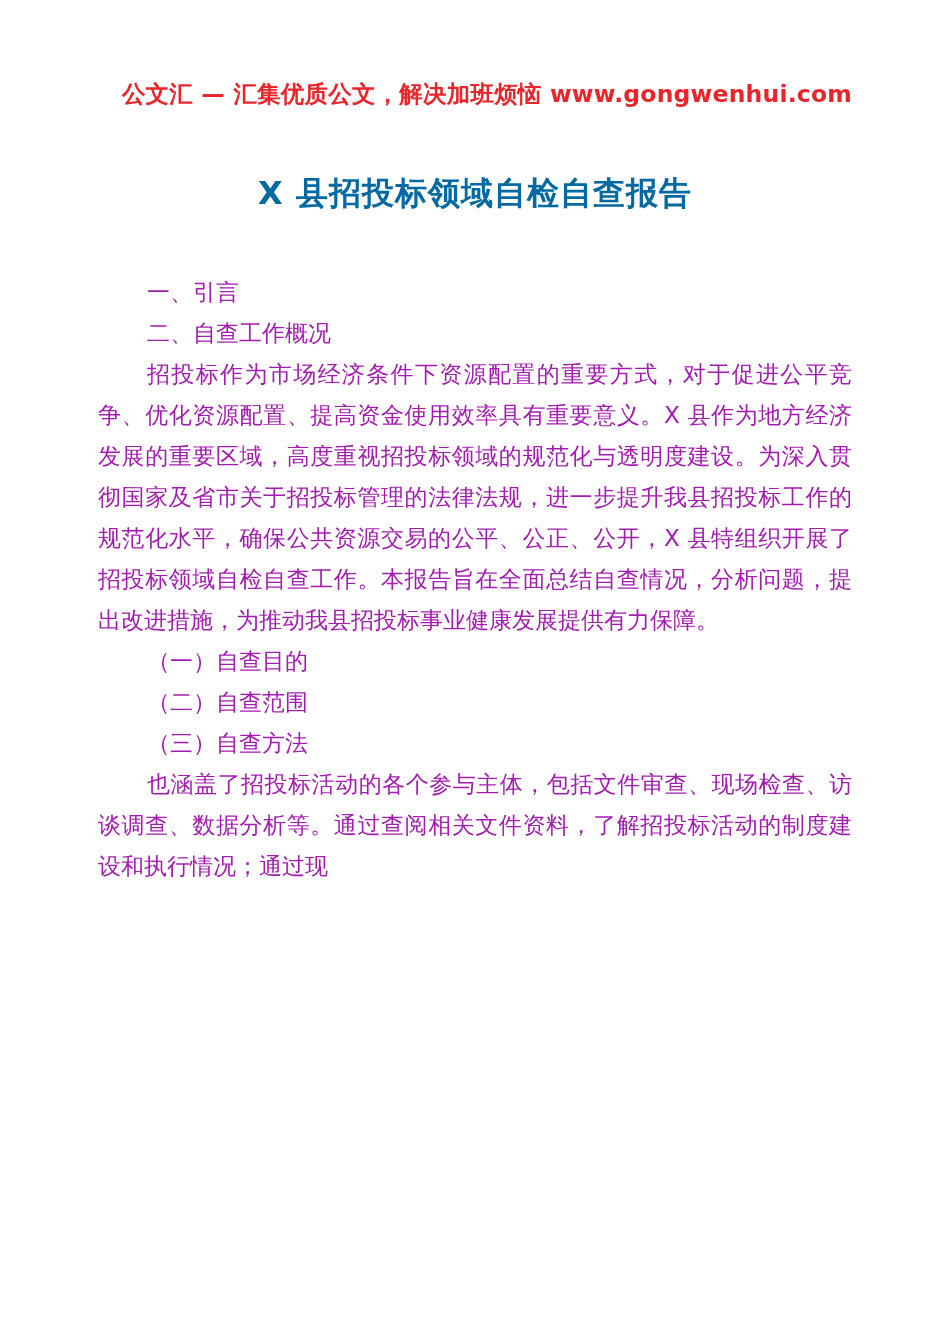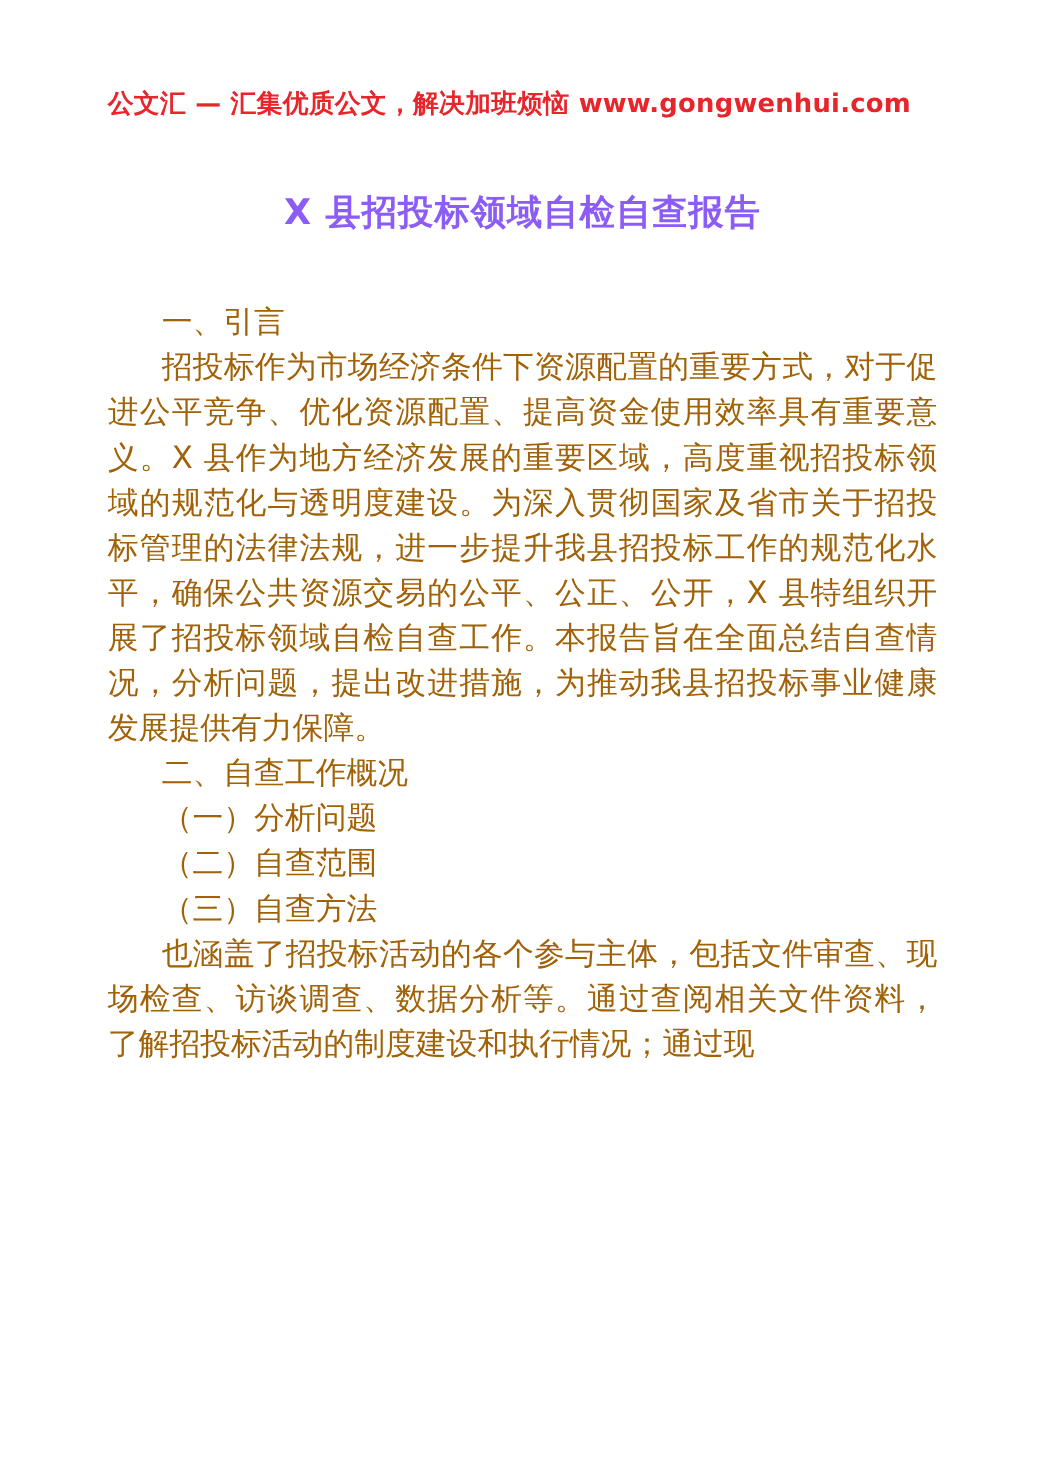--- a/index.html
+++ b/index.html
@@ -16,64 +16,64 @@
   }
   .page {
     position: relative;
     width: 950px;
     height: 1344px;
     box-sizing: border-box;
     padding: 0 98px;
   }
   .watermark {
     margin-top: 78px;
-    text-align: left;
+    text-align: right;
     color: #e8252b;
     font-size: 23.5px;
     font-weight: bold;
     letter-spacing: 0.2px;
     white-space: nowrap;
     font-family: "DejaVu Sans", "Liberation Sans", sans-serif;
   }
   .doc-title {
     margin-top: 62px;
     text-align: center;
     font-size: 32px;
     font-weight: bold;
     letter-spacing: 1px;
-    color: #8b5cf6;
+    color: #0369a1;
   }
   .body-text {
     margin-top: 56px;
-    font-size: 28px;
+    font-size: 23px;
     line-height: 41px;
     text-align: justify;
     text-justify: inter-ideograph;
-    color: #a16207;
+    color: #a21caf;
   }
   .para {
     margin: 0;
     text-indent: 49px;
   }
   .para + .para {
     margin-top: 0;
   }
 </style>
 </head>
 <body>
 
 <div class="page">
 
   <div class="watermark">公文汇 — 汇集优质公文，解决加班烦恼 www.gongwenhui.com</div>
 
   <h1 class="doc-title">X 县招投标领域自检自查报告</h1>
 
   <div class="body-text">
     <p class="para">一、引言</p>
+    <p class="para">二、自查工作概况</p>
     <p class="para">招投标作为市场经济条件下资源配置的重要方式，对于促进公平竞争、优化资源配置、提高资金使用效率具有重要意义。X 县作为地方经济发展的重要区域，高度重视招投标领域的规范化与透明度建设。为深入贯彻国家及省市关于招投标管理的法律法规，进一步提升我县招投标工作的规范化水平，确保公共资源交易的公平、公正、公开，X 县特组织开展了招投标领域自检自查工作。本报告旨在全面总结自查情况，分析问题，提出改进措施，为推动我县招投标事业健康发展提供有力保障。</p>
-    <p class="para">二、自查工作概况</p>
-    <p class="para">（一）分析问题</p>
+    <p class="para">（一）自查目的</p>
     <p class="para">（二）自查范围</p>
     <p class="para">（三）自查方法</p>
     <p class="para">也涵盖了招投标活动的各个参与主体，包括文件审查、现场检查、访谈调查、数据分析等。通过查阅相关文件资料，了解招投标活动的制度建设和执行情况；通过现</p>
   </div>
 
 </div>
 
 </body></html>

